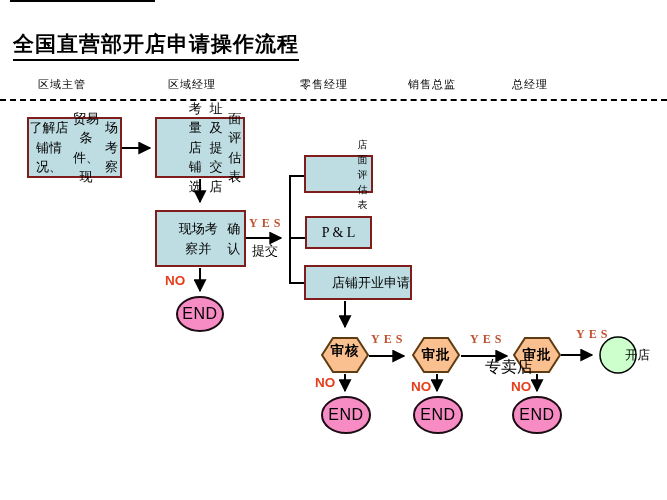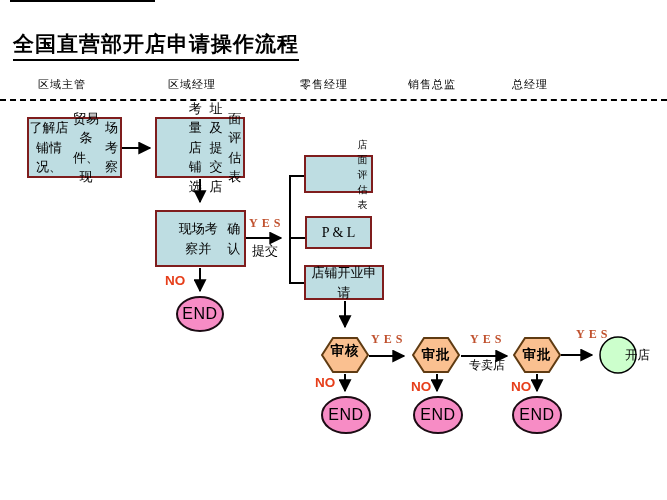--- a/index.html
+++ b/index.html
@@ -115,40 +115,40 @@
   </div>
 
   <div class="abs procbox single" style="left:304px;top:155px;width:69px;height:38px;">
     <span>店面评估表</span>
   </div>
 
   <div class="abs procbox" style="left:305px;top:216px;width:67px;height:33px;font-size:14px;">
     <span>P &amp; L</span>
   </div>
 
-  <div class="abs procbox" style="left:304px;top:265px;width:80px;height:35px;justify-content:flex-end;">
+  <div class="abs procbox" style="left:304px;top:265px;width:108px;height:35px;justify-content:flex-end;">
     <span>店铺开业申请</span>
   </div>
 
   <div class="abs nodelabel" style="left:322px;top:333px;width:46px;height:36px;">审核</div>
   <div class="abs nodelabel" style="left:413px;top:337px;width:46px;height:36px;">审批</div>
   <div class="abs nodelabel" style="left:514px;top:337px;width:46px;height:36px;">审批</div>
 
   <div class="abs endlabel" style="left:177px;top:297px;width:46px;height:34px;">END</div>
   <div class="abs endlabel" style="left:322px;top:397px;width:48px;height:36px;">END</div>
   <div class="abs endlabel" style="left:414px;top:397px;width:48px;height:36px;">END</div>
   <div class="abs endlabel" style="left:513px;top:397px;width:48px;height:36px;">END</div>
   <div class="abs openlabel" style="left:600px;top:337px;width:37px;height:36px;">开店</div>
 
   <div class="abs yes" style="left:249px;top:216px;">YES</div>
   <div class="abs plain" style="left:252px;top:242px;">提交</div>
   <div class="abs no" style="left:165px;top:273px;">NO</div>
 
   <div class="abs yes" style="left:371px;top:332px;">YES</div>
   <div class="abs yes" style="left:470px;top:332px;">YES</div>
-  <div class="abs plain" style="left:469px;top:357px;font-size:12px;">专卖店</div>
+  <div class="abs plain" style="left:485px;top:357px;font-size:16px;">专卖店</div>
   <div class="abs yes" style="left:576px;top:327px;">YES</div>
 
   <div class="abs no" style="left:315px;top:375px;">NO</div>
   <div class="abs no" style="left:411px;top:379px;">NO</div>
   <div class="abs no" style="left:511px;top:379px;">NO</div>
 
 </div>
 
 </body></html>

